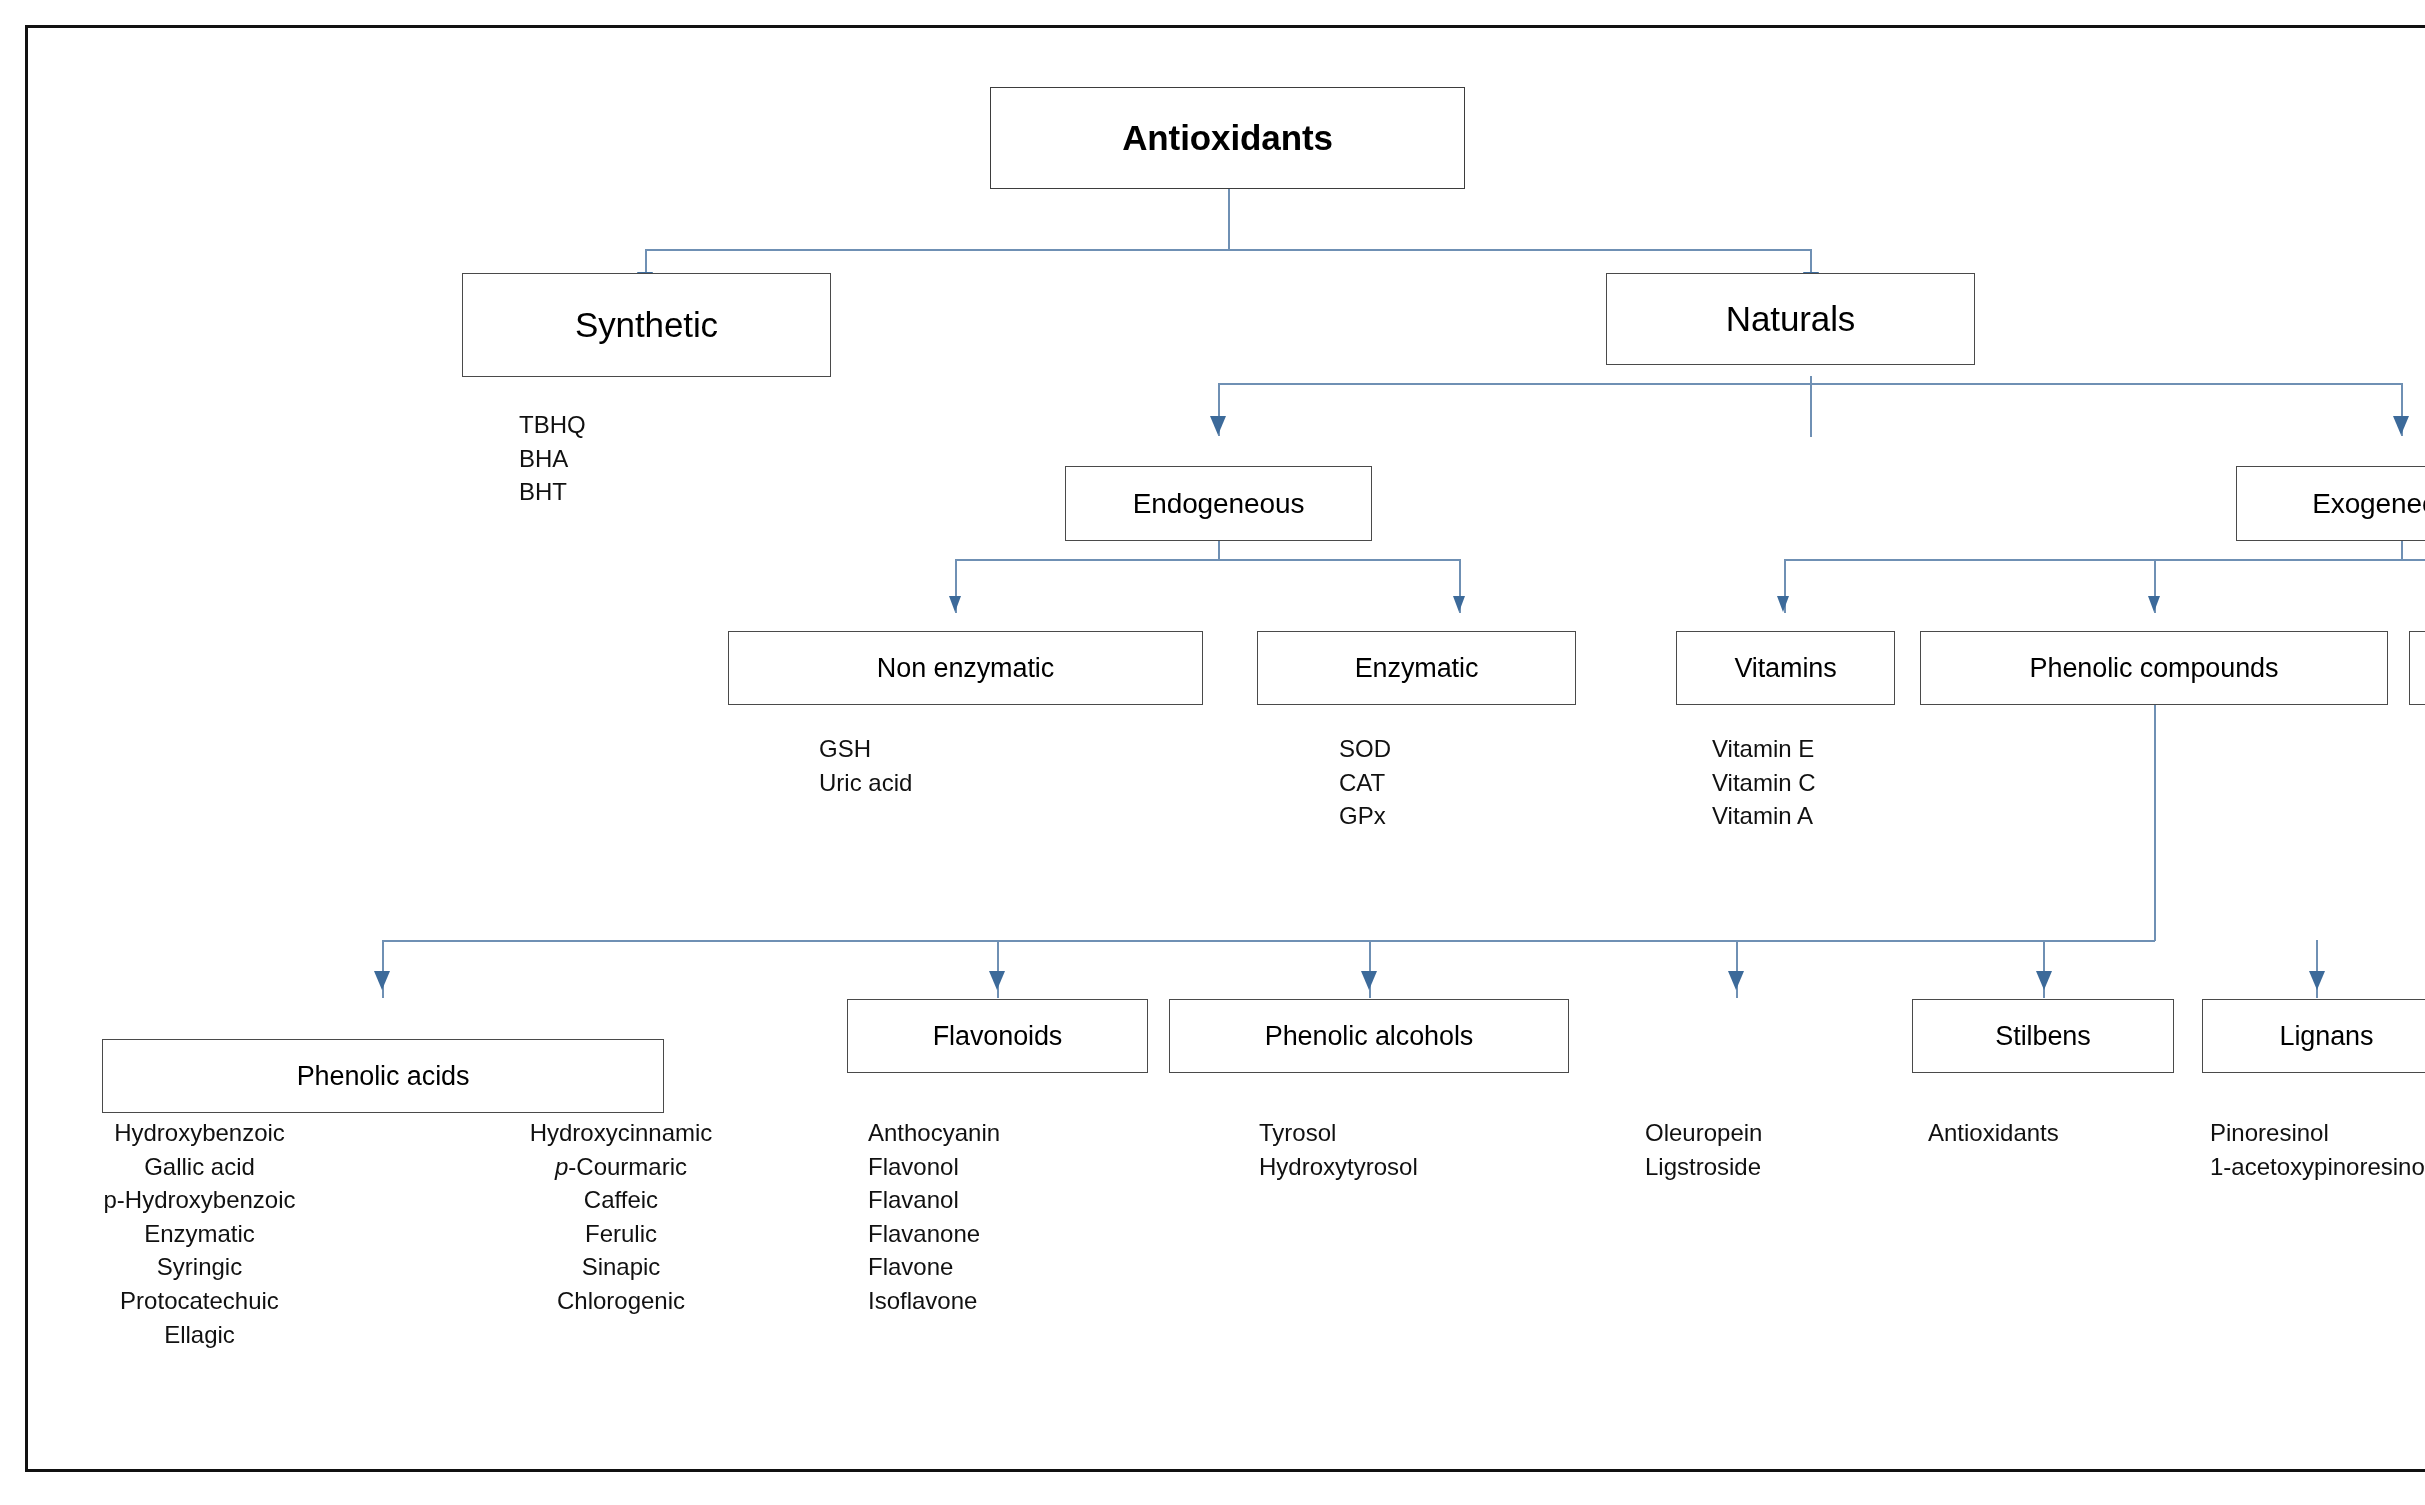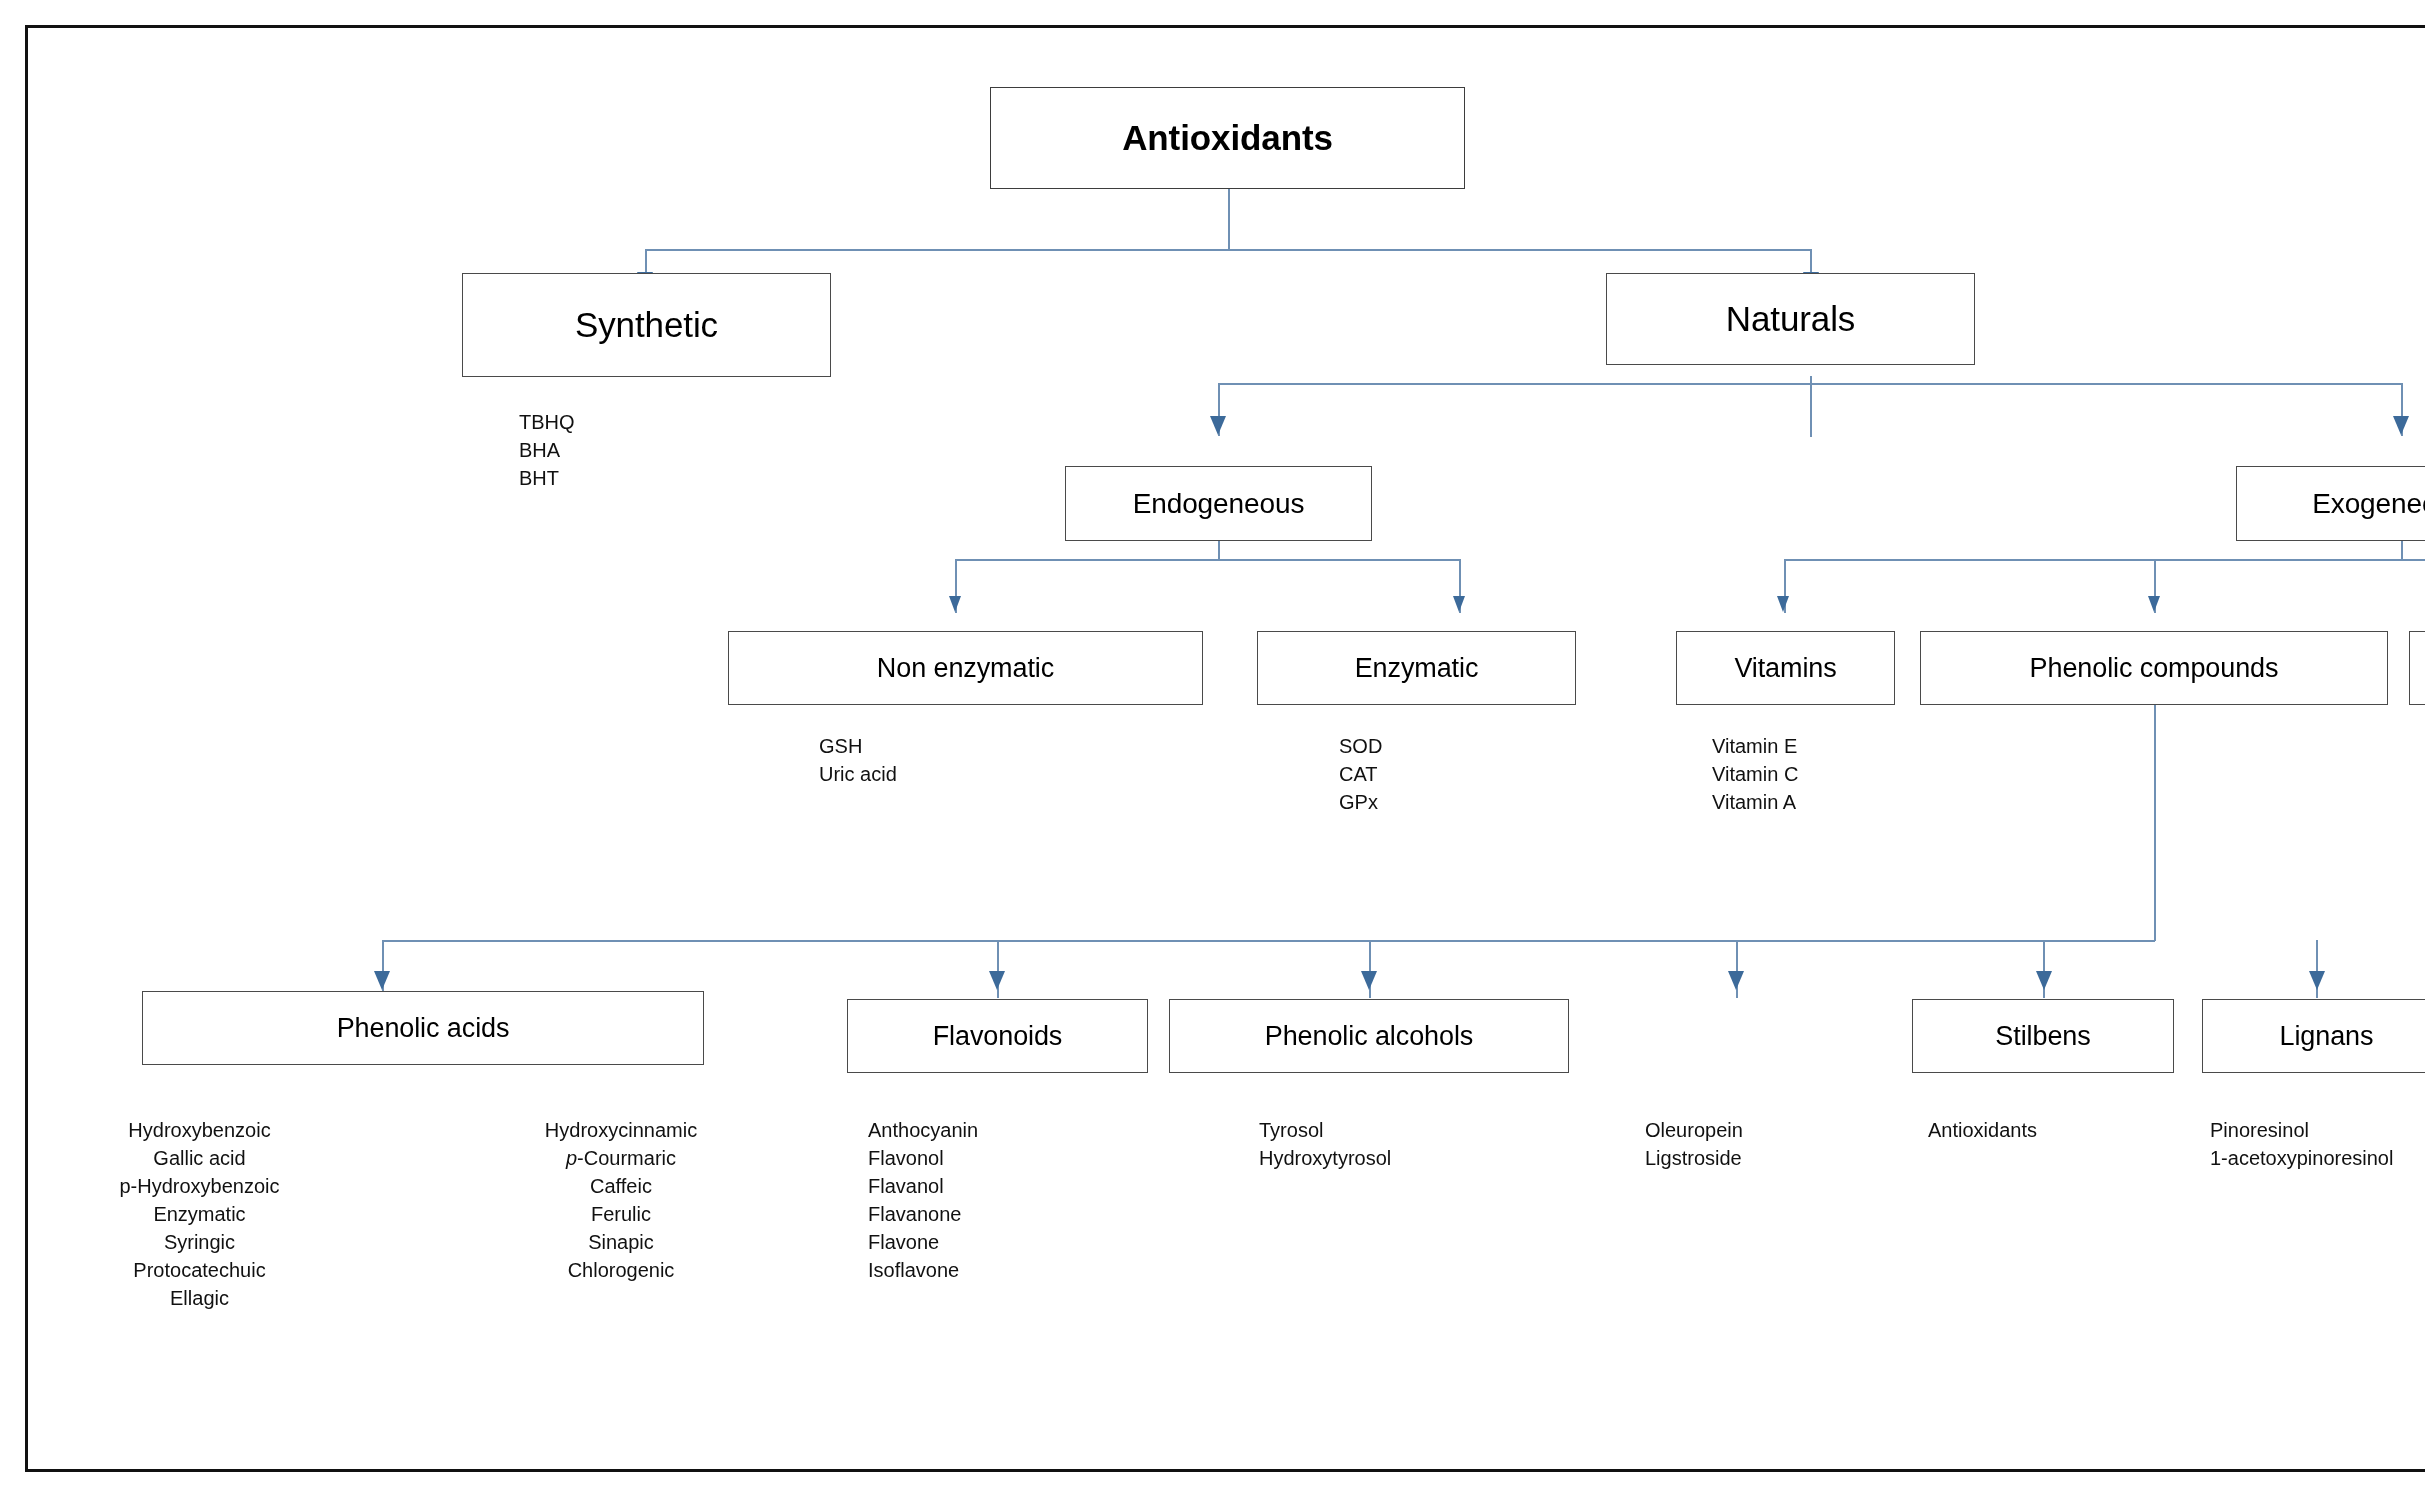--- a/index.html
+++ b/index.html
@@ -69,21 +69,21 @@
   }
   .arrow.sm{
     border-left:6.8px solid transparent;
     border-right:6.8px solid transparent;
     border-top:16px solid #3c6a9a;
   }
 
   
   .list{
     position:absolute;
-    font-size:20px;
+    font-size:24px;
     line-height:1.40;
     color:#111;
     white-space:nowrap;
     z-index:5;
   }
   .list.center{text-align:center;}
   .list.left{text-align:left;}
   .list div{white-space:nowrap;}
   .list i{font-style:italic;}
 </style>
@@ -156,21 +156,21 @@
   <div class="node lvl4" style="left:728px;top:631px;width:475px;height:74px;">Non enzymatic</div>
 
   <div class="node lvl4" style="left:1257px;top:631px;width:319px;height:74px;">Enzymatic</div>
 
   <div class="node lvl4" style="left:1676px;top:631px;width:219px;height:74px;">Vitamins</div>
 
   <div class="node lvl4" style="left:1920px;top:631px;width:468px;height:74px;">Phenolic compounds</div>
 
   <div class="node lvl4" style="left:2409px;top:631px;width:325px;height:74px;">Trace elements</div>
 
-  <div class="node lvl5" style="left:102px;top:991px;width:562px;height:74px;margin-left:40px;">Phenolic acids</div>
+  <div class="node lvl5" style="left:102px;top:1039px;width:562px;height:74px;">Phenolic acids</div>
 
   <div class="node lvl5" style="left:847px;top:999px;width:301px;height:74px;">Flavonoids</div>
 
   <div class="node lvl5" style="left:1169px;top:999px;width:400px;height:74px;">Phenolic alcohols</div>
 
 
   <div class="node lvl5" style="left:1912px;top:999px;width:262px;height:74px;">Stilbens</div>
 
   <div class="node lvl5" style="left:2202px;top:999px;width:249px;height:74px;">Lignans</div>
 

